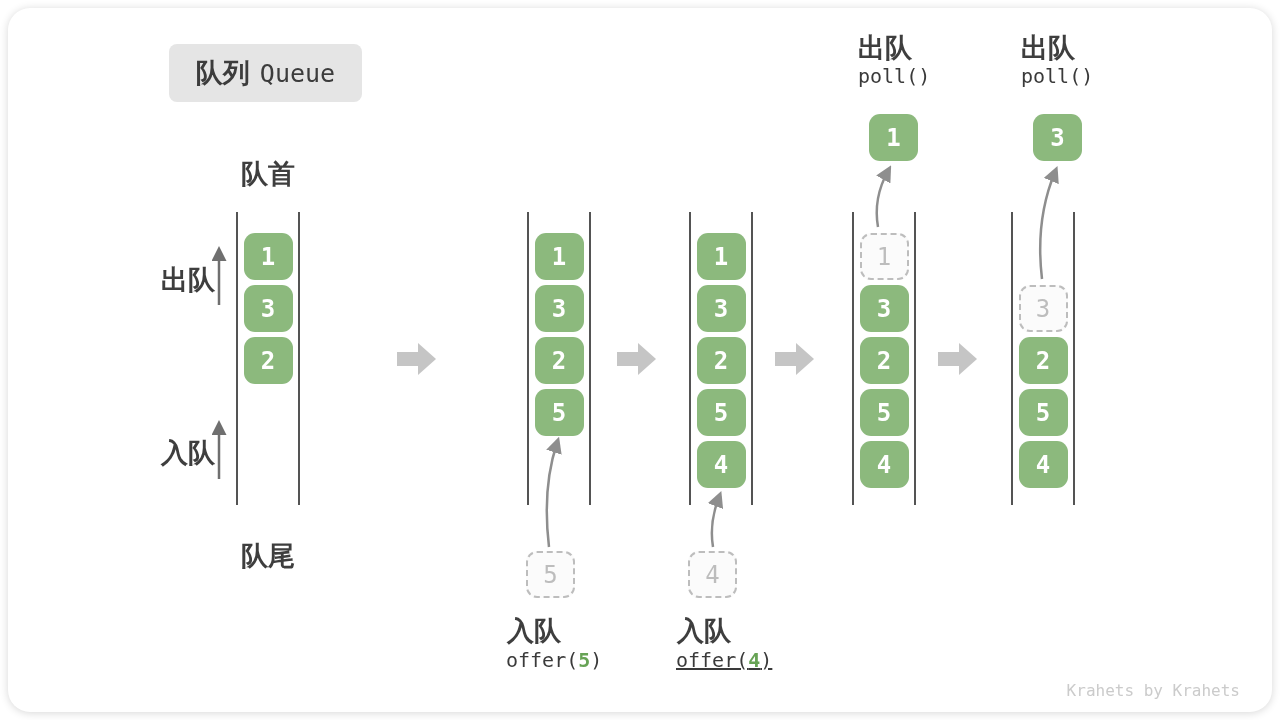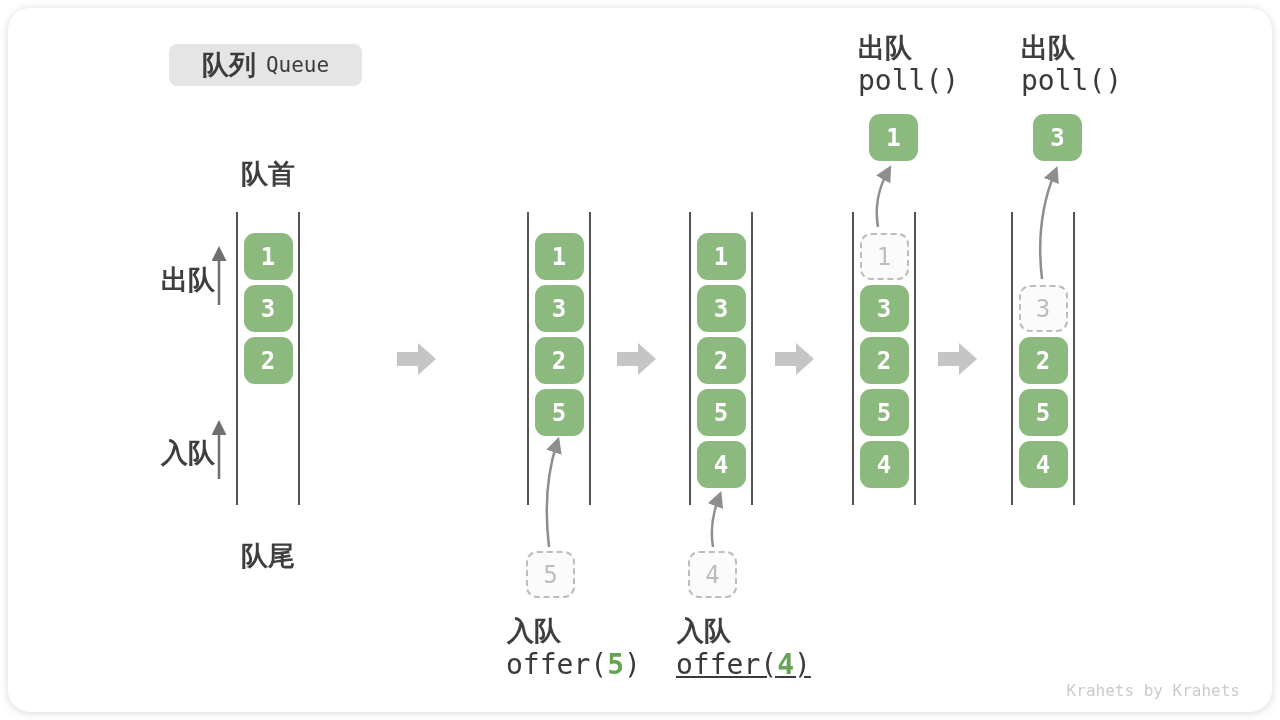--- a/index.html
+++ b/index.html
@@ -13,27 +13,27 @@
     --curve:#8e8e8e;
     --title-bg:#e5e5e5;
     --watermark:#cbcbcb;
     --line:#545454;
   }
   *{margin:0;padding:0;box-sizing:border-box;}
   html,body{width:1280px;height:720px;background:#fff;overflow:hidden;}
   #stage{position:relative;width:1280px;height:720px;font-family:"Liberation Sans",sans-serif;}
   .card{position:absolute;inset:8px;background:#fff;border-radius:22px;box-shadow:0 1px 9px rgba(0,0,0,.16);}
   .abs{position:absolute;}
-  .title-box{left:169px;top:44px;width:193px;height:42px;background:var(--title-bg);
+  .title-box{left:169px;top:44px;width:193px;height:58px;background:var(--title-bg);
     border-radius:8px;display:flex;align-items:center;justify-content:center;gap:10px;}
   .title-zh{font-size:27px;font-weight:700;color:#3c3c3c;}
-  .title-en{font-family:"DejaVu Sans Mono",monospace;font-size:21px;color:#3c3c3c;}
+  .title-en{font-family:"DejaVu Sans Mono",monospace;font-size:25px;color:#3c3c3c;}
   .zh-label{font-size:27px;font-weight:700;color:var(--label);white-space:nowrap;}
   .centered{width:120px;text-align:center;}
-  .code{font-family:"DejaVu Sans Mono",monospace;font-size:28px;color:#3a3a3a;white-space:nowrap;}
+  .code{font-family:"DejaVu Sans Mono",monospace;font-size:20px;color:#3a3a3a;white-space:nowrap;}
   .code .arg{color:var(--arg-green);font-weight:700;}
   .vline{width:2px;background:var(--line);}
   .qbox{width:49px;height:47px;border-radius:11px;background:var(--green);
     display:flex;align-items:center;justify-content:center;
     font-family:"DejaVu Sans Mono",monospace;font-size:24px;font-weight:700;color:var(--box-digit);}
   .qbox.dashed{background:#fbfbfb;border:2px dashed var(--dash-border);color:var(--dash-digit);font-weight:400;}
   .watermark{font-family:"DejaVu Sans Mono",monospace;font-size:16px;color:var(--watermark);}
   svg.layer{position:absolute;left:0;top:0;pointer-events:none;}
 </style>
 </head>

